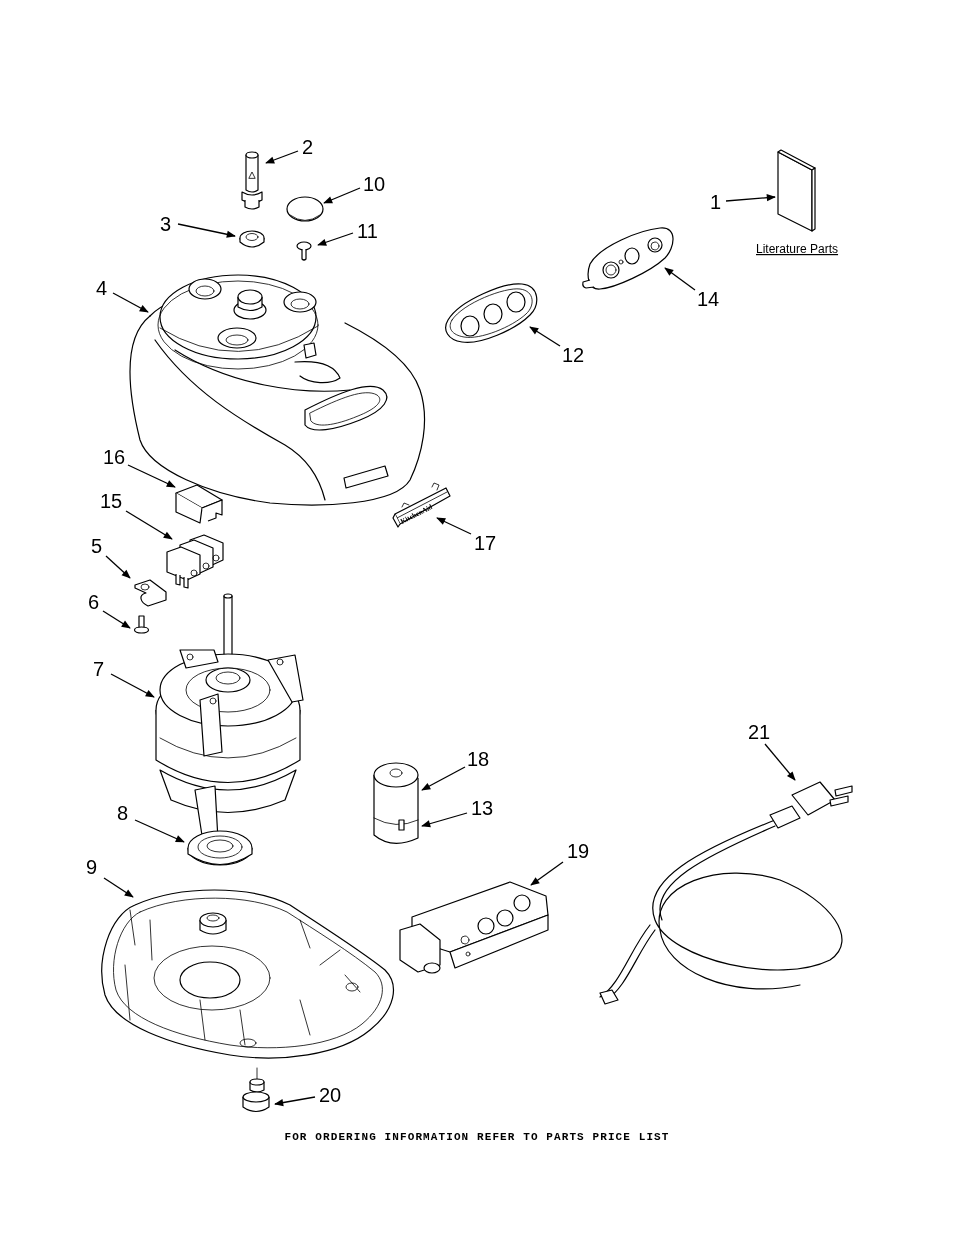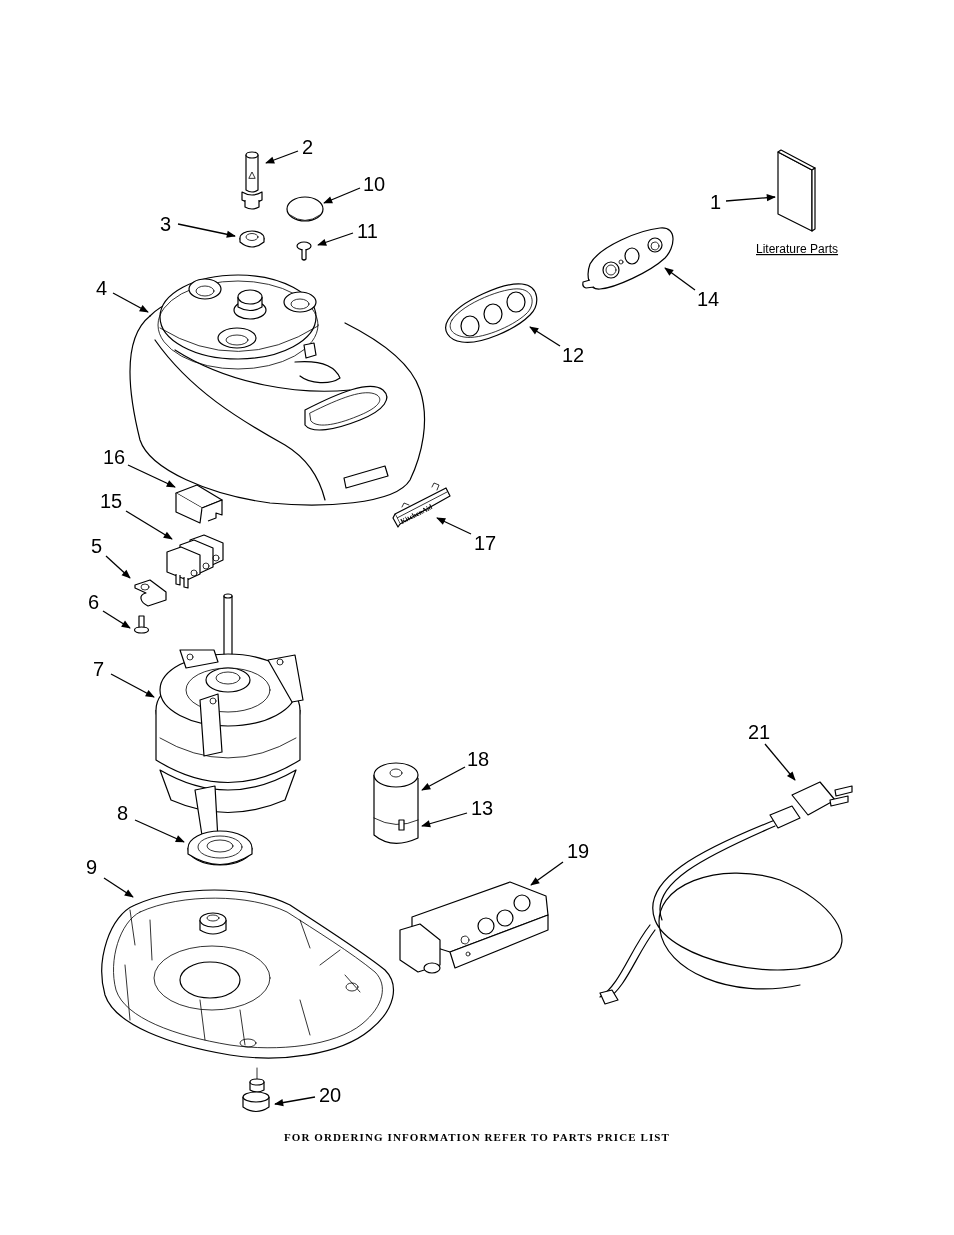--- a/index.html
+++ b/index.html
@@ -4,21 +4,21 @@
 <style>
   html, body { margin:0; padding:0; background:#ffffff; }
   body { width:954px; height:1235px; position:relative; overflow:hidden; font-family:"Liberation Sans", sans-serif; }
   #diagram { position:absolute; left:0; top:0; width:954px; height:1235px; }
   .ln { fill:none; stroke:#000; stroke-width:1.2; stroke-linejoin:round; stroke-linecap:round; }
   .lnt { fill:none; stroke:#000; stroke-width:0.8; stroke-linejoin:round; stroke-linecap:round; }
   .lnw { fill:#fff; stroke:#000; stroke-width:1.2; stroke-linejoin:round; }
   .callout-num { font-family:"Liberation Sans", sans-serif; font-size:20px; fill:#000; }
   .leader { stroke:#000; stroke-width:1.3; fill:none; }
   .lit-label { font-family:"Liberation Sans", sans-serif; font-size:12px; fill:#000; text-decoration:underline; }
-  .footer { position:absolute; left:0; width:954px; top:1131px; text-align:center; font-family:Liberation Serif, serif; font-weight:bold; font-size:11px; letter-spacing:1.1px; color:#000; }
+  .footer { position:absolute; left:0; width:954px; top:1131px; text-align:center; font-family:Liberation Mono, monospace; font-weight:bold; font-size:11px; letter-spacing:1.1px; color:#000; }
 </style>
 </head>
 <body>
 
 <svg id="diagram" viewBox="0 0 954 1235" xmlns="http://www.w3.org/2000/svg">
   <defs>
     <marker id="arrow" viewBox="0 0 10 10" refX="9" refY="5" markerWidth="9" markerHeight="7" orient="auto-start-reverse">
       <path d="M0,1 L10,5 L0,9 z" fill="#000"></path>
     </marker>
   </defs>

